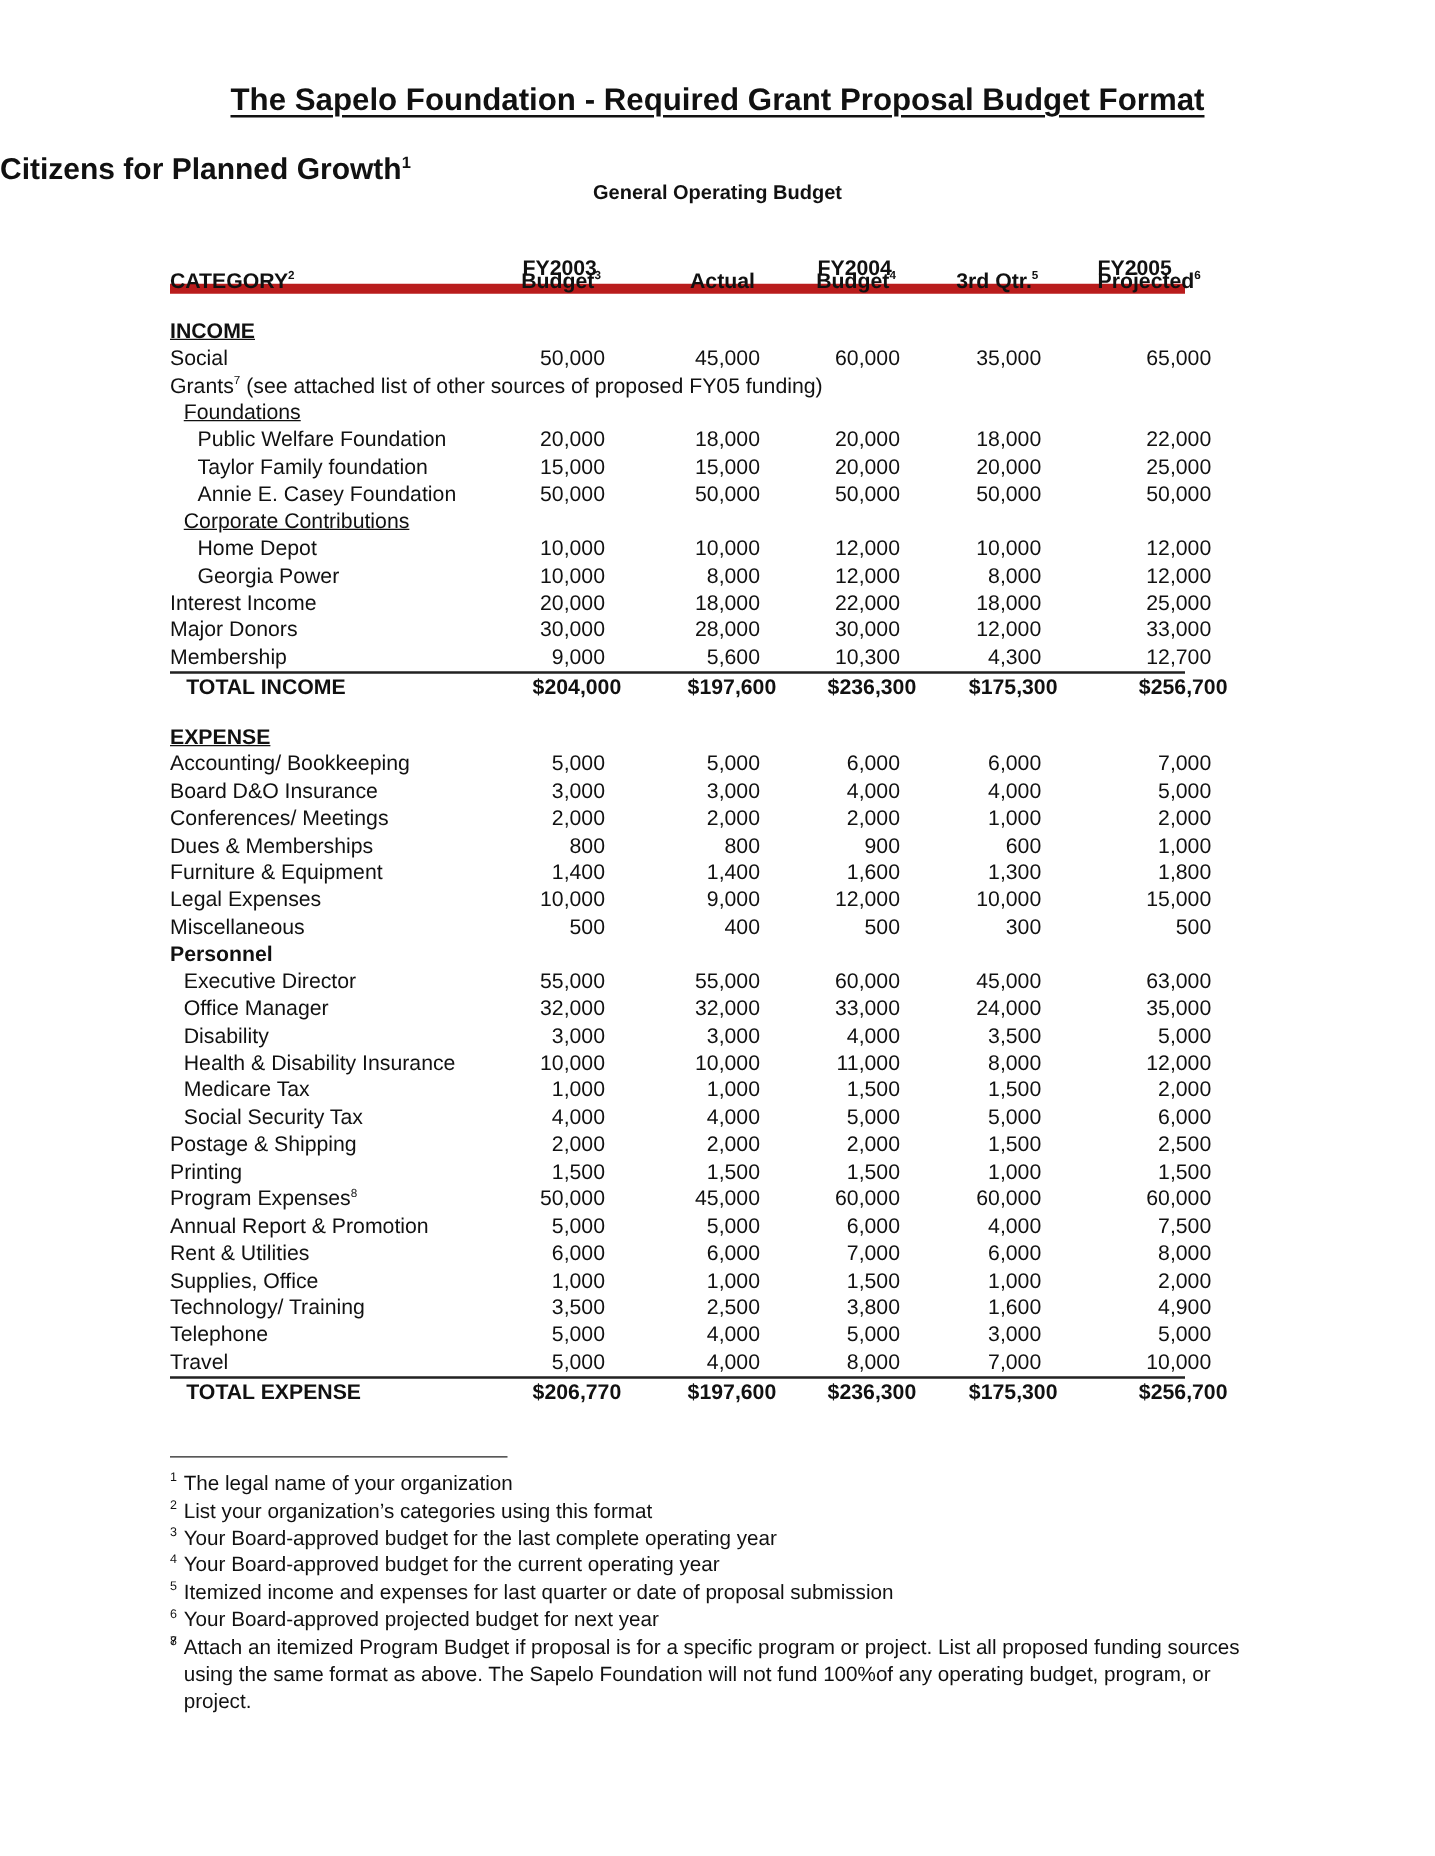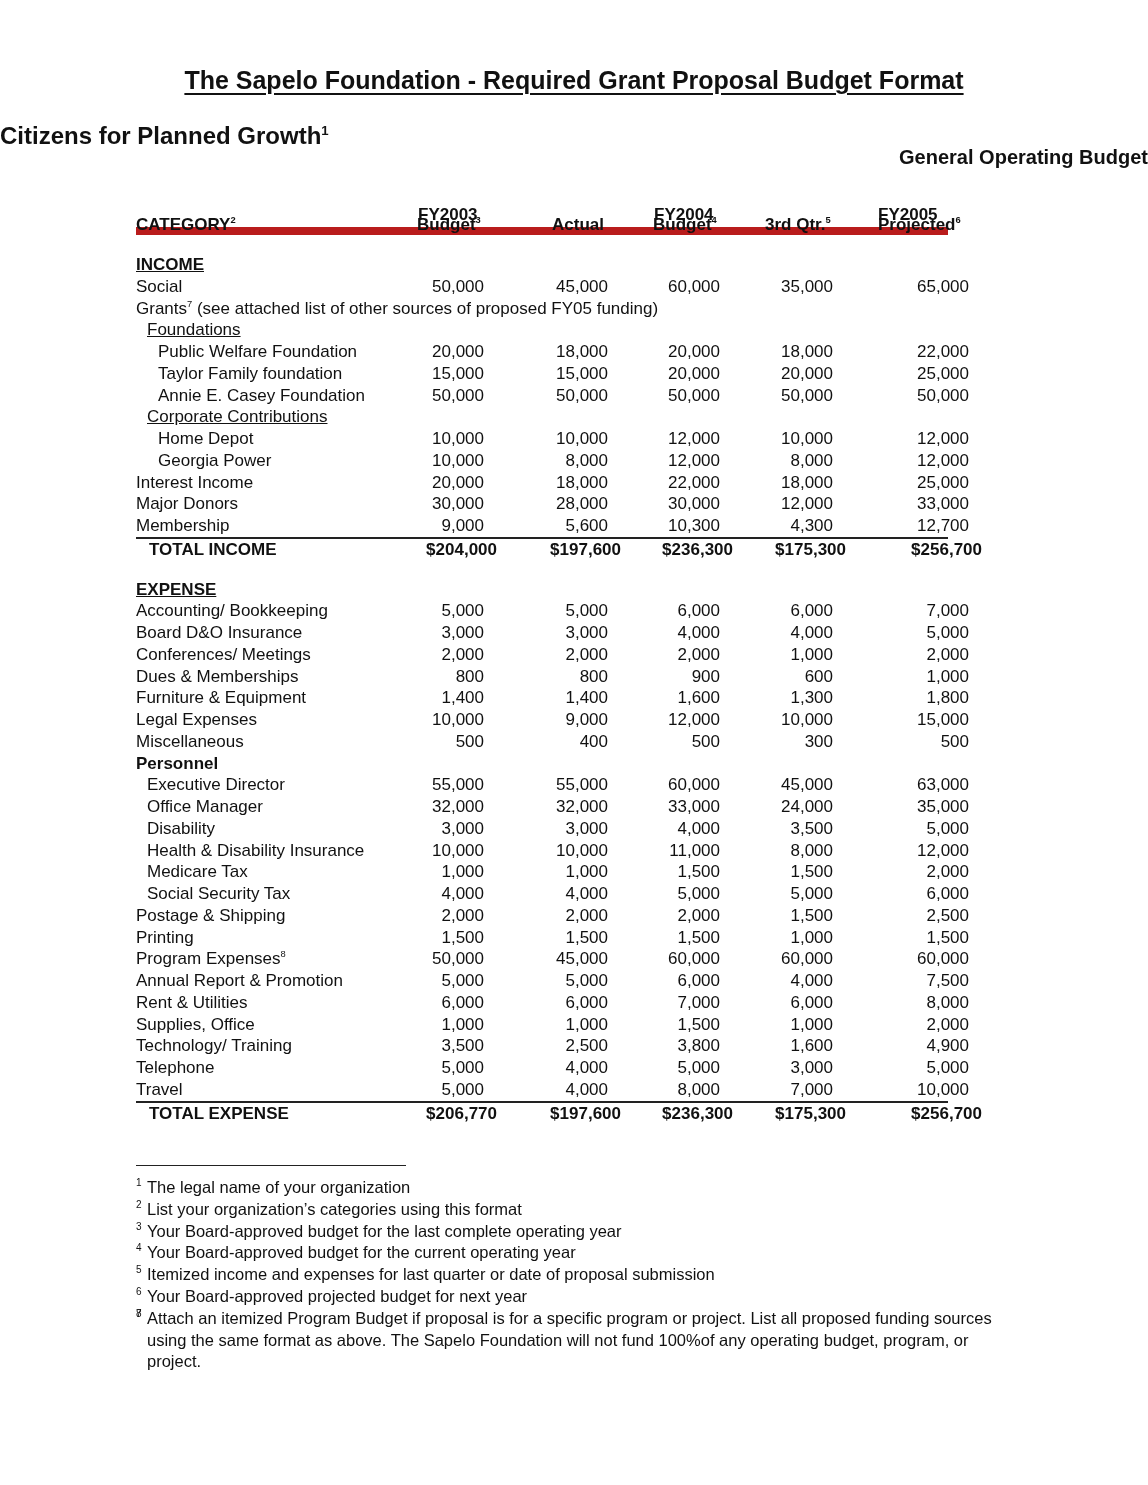--- a/index.html
+++ b/index.html
@@ -1,21 +1,21 @@
 <!DOCTYPE html>
 <html><head>
   <meta charset="utf-8">
   <style>
     html, body { margin: 0; padding: 0; background: #ffffff; }
     body { width: 1148px; height: 1485px; position: relative; overflow: hidden; color: #111; font-family: "Liberation Sans", "DejaVu Sans", sans-serif; }
     .page { position: absolute; left: 0; top: 0; width: 1148px; height: 1485px; }
     .doc-title { position: absolute; left: 0; width: 1148px; top: 66px; text-align: center; font-size: 25px; font-weight: bold; }
     .doc-title span { text-decoration: underline; text-decoration-thickness: 2px; text-underline-offset: 4px; }
     .org-name { position: absolute; left: 0; width: 1148px; top: 122px; text-align: left; font-size: 24px; font-weight: bold; }
-    .budget-type { position: absolute; left: 0; width: 1148px; top: 146px; text-align: right; font-size: 20px; font-weight: bold; }
+    .budget-type { position: absolute; left: 0; width: 1148px; top: 146px; text-align: center; font-size: 16px; font-weight: bold; }
     sup { font-size: 0.55em; vertical-align: super; line-height: 0; }
 
     .hdr-row { position: absolute; left: 136px; width: 812px; font-size: 17px; font-weight: bold; }
     .hdr-fy { top: 205px; height: 22px; border-bottom: 8px solid #b91c1c; }
     .hdr-col { top: 215px; height: 24px; }
     .hcell { position: absolute; white-space: nowrap; }
 
     .tbl { position: absolute; left: 136px; top: 254px; width: 812px; }
     .row { position: relative; height: 21.75px; line-height: 21.75px; font-size: 17px; white-space: nowrap; }
     .row .label { position: absolute; left: 0; text-align: center; }

